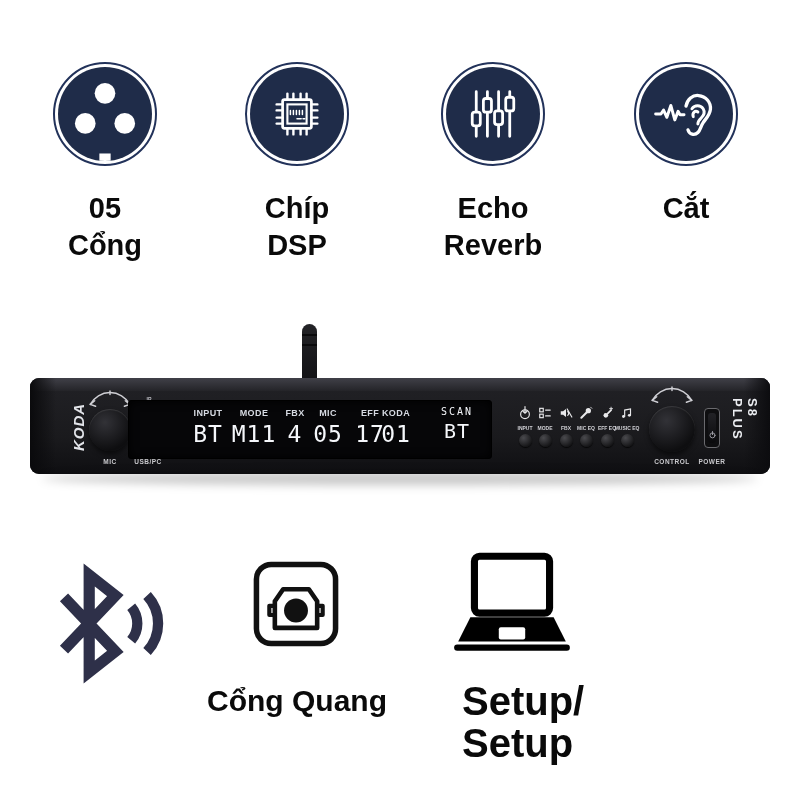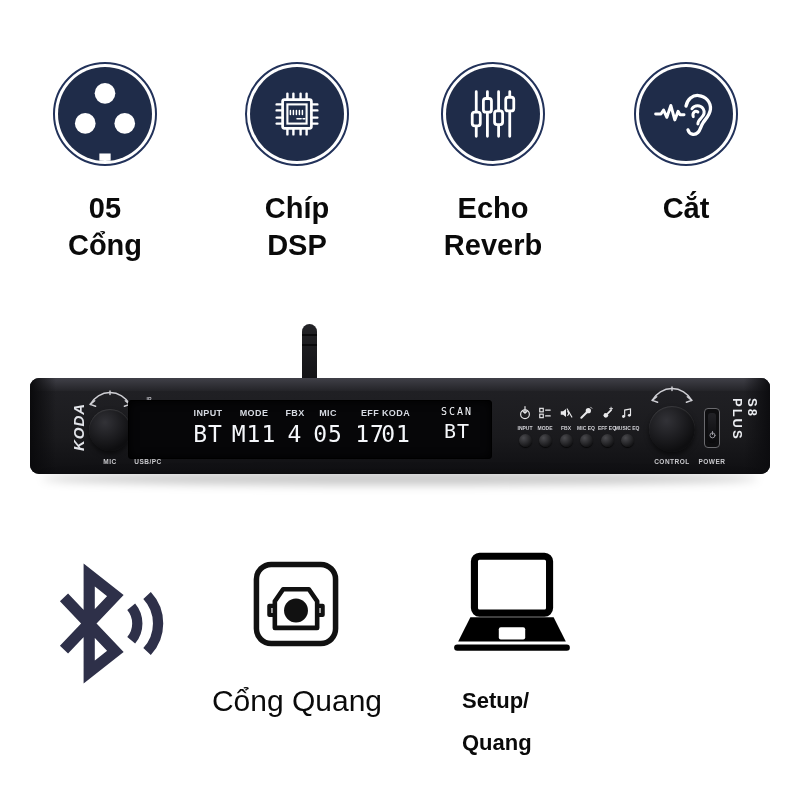--- a/index.html
+++ b/index.html
@@ -72,22 +72,22 @@
     display:flex;align-items:center;justify-content:center;}
   .power-rocker{width:8px;height:30px;border-radius:3px;
     background:linear-gradient(180deg,#222226,#0a0a0c);
     display:flex;align-items:flex-end;justify-content:center;padding-bottom:4px;box-sizing:border-box;}
 
   
   .bt-icon{position:absolute;left:36px;top:558px;}
   .opt-icon{position:absolute;left:250px;top:558px;}
   .laptop-icon{position:absolute;left:446px;top:550px;}
   .opt-caption{position:absolute;left:197px;top:684px;width:200px;text-align:center;
-    font-size:30px;font-weight:normal;color:#0a0a0a;}
-  .laptop-caption{position:absolute;left:462px;top:680px;font-size:22px;font-weight:bold;
+    font-size:30px;font-weight:bold;color:#0a0a0a;}
+  .laptop-caption{position:absolute;left:462px;top:680px;font-size:40px;font-weight:bold;
     line-height:42px;color:#0a0a0a;}
 </style>
 </head>
 <body>
 
 <div class="canvas">
 
   <div class="feat" style="left:10px">
     <div class="badge">
       <div class="badge-inner">
@@ -321,17 +321,17 @@
 
   <div>
     <svg class="laptop-icon" width="132" height="112" viewBox="0 0 130 110" fill="none">
       <rect x="28" y="6" width="74" height="56" rx="5" stroke="#000" stroke-width="7" fill="#fff"></rect>
       <path d="M24,66 L106,66 L118,90 L12,90 Z" fill="#000"></path>
       <rect x="52" y="76" width="26" height="12" rx="2" fill="#fff"></rect>
       <rect x="8" y="93" width="114" height="6" rx="3" fill="#000"></rect>
     </svg>
     <div class="laptop-caption">
       <div>Setup/</div>
-      <div>Quang</div>
+      <div>Setup</div>
     </div>
   </div>
 
 </div>
 
 </body></html>

